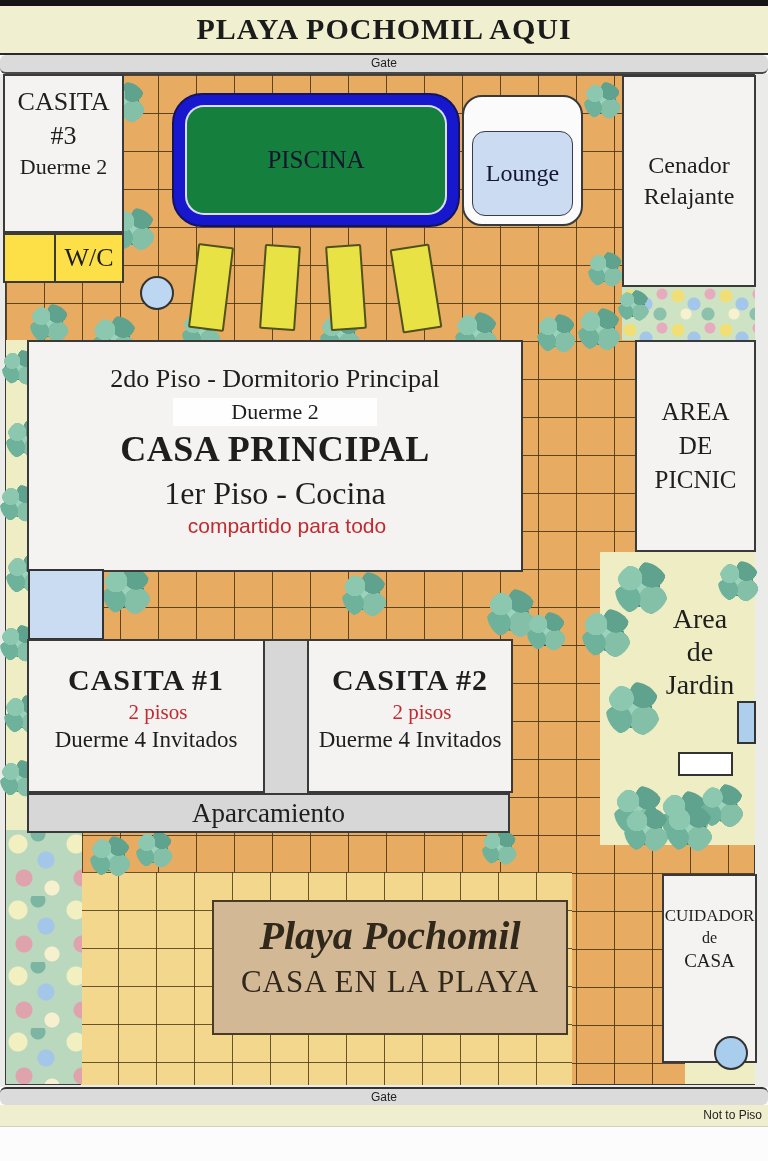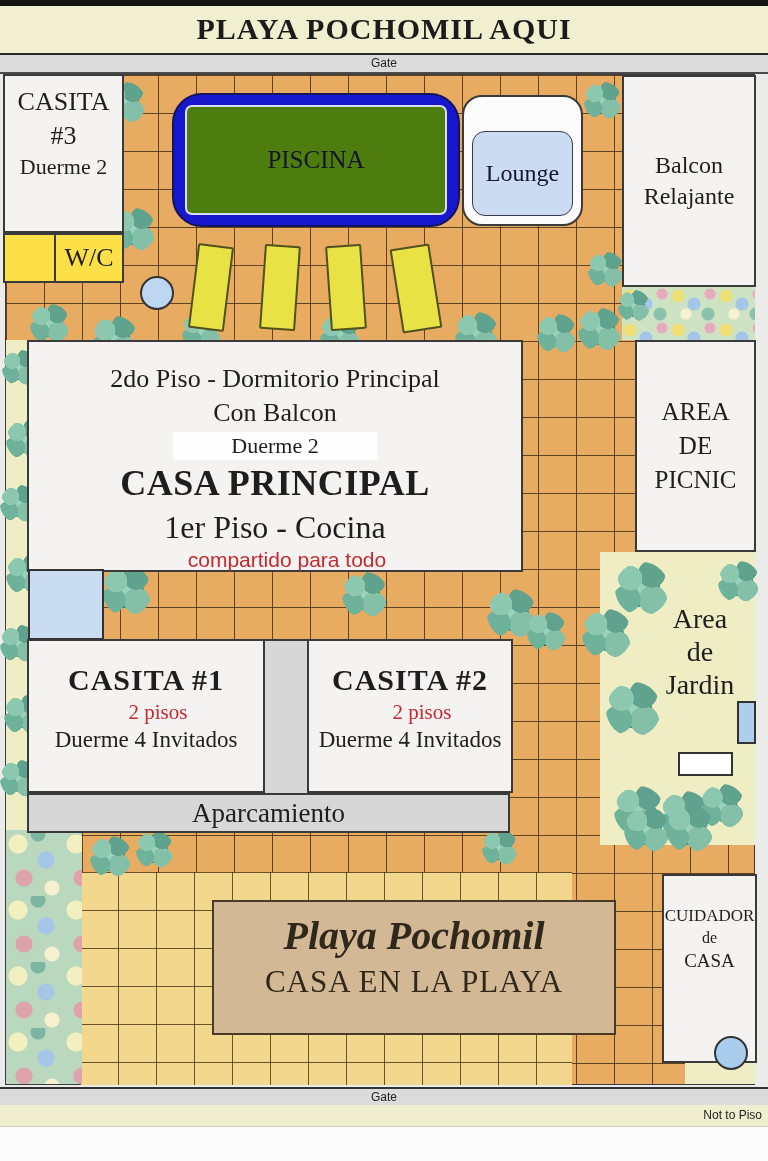--- a/index.html
+++ b/index.html
@@ -5,21 +5,21 @@
   html,body{margin:0;padding:0;background:#fff;}
   .stage{position:relative;width:768px;height:1161px;background:#fcfcfc;overflow:hidden;
          font-family:"Liberation Serif", serif;color:#1e1e1e;}
   .abs{position:absolute;}
   .ctr{text-align:center;}
 
   
   .top-bar{left:0;top:0;width:768px;height:6px;background:#141414;}
   .banner{left:0;top:6px;width:768px;height:47px;background:#F0EFCF;border-bottom:2px solid #2a2a2a;}
   .banner .title{font-size:30px;font-weight:700;letter-spacing:1px;line-height:46px;color:#1b1b1b;}
-  .gate-strip{background:#DBDBDB;font-family:"Liberation Sans",sans-serif;font-size:12px;color:#222;}
+  .gate-strip{background:#DBDBDB;font-family:"Liberation Sans",sans-serif;font-size:12px;color:#222;border-radius:6px;}
   .gate-top{left:0;top:55px;width:768px;height:17px;border-bottom:2px solid #4a4a4a;line-height:16px;}
   .gate-bottom{left:0;top:1087px;width:768px;height:16px;border-top:2px solid #333;line-height:16px;}
   .note-strip{left:0;top:1105px;width:768px;height:22px;background:#EFEFD0;border-bottom:1px solid #cfcfc0;
               font-family:"Liberation Sans",sans-serif;font-size:12px;color:#222;line-height:20px;
               text-align:right;box-sizing:border-box;padding-right:6px;}
 
   
   .plan{left:0;top:74px;width:768px;height:1013px;background:#EBEBE9;}
   .tile-field{left:5px;top:0;width:750px;height:1011px;border:1.5px solid #3a3a3a;box-sizing:border-box;}
   .tiles{background-color:#E8AB62;background-image:
@@ -54,22 +54,22 @@
   
   .bldg{background:#F4F3F1;border:2px solid #3a3a3a;box-sizing:border-box;}
   .graybox{background:#fde047;border:2px solid #3a3a3a;box-sizing:border-box;}
   .flexc{display:flex;flex-direction:column;align-items:center;justify-content:center;}
 
   .casita3{font-size:26px;line-height:34px;}
   .casita3 .small{font-size:22px;line-height:28px;}
   .wc{font-size:26px;}
 
   .pool{background:#1717CE;border:2.5px solid #14145e;border-radius:30px;box-sizing:border-box;}
-  .pool-water{position:absolute;left:13px;right:13px;top:12px;bottom:12px;background:#4d7c0f;
-              border-radius:5px;box-shadow:0 0 0 2px rgba(255,255,255,.85);
+  .pool-water{position:absolute;left:13px;right:13px;top:12px;bottom:12px;background:#15803d;
+              border-radius:17px;box-shadow:0 0 0 2px rgba(255,255,255,.85);
               display:flex;align-items:center;justify-content:center;font-size:25px;color:#15152e;}
   .lounge{background:#FBFBFB;border:2px solid #3a3a3a;border-radius:20px;box-sizing:border-box;}
   .lounge-water{position:absolute;left:8px;right:8px;top:8px;bottom:8px;background:#CBDCF2;
                 border:1.5px solid #3a3a4a;border-radius:13px;display:flex;align-items:center;
                 justify-content:center;font-size:24px;color:#15152e;margin-top:26px;}
   .chair{position:absolute;width:36px;height:85px;background:#E9E244;border:2px solid #51511e;
          border-radius:2px;box-sizing:border-box;}
   .bluecircle{background:#BDD6F1;border:2px solid #333;border-radius:50%;box-sizing:border-box;}
   .bluerect{background:#CADCF2;border:2px solid #333;box-sizing:border-box;}
   .whiterect{background:#FFFFFF;border:2px solid #333;box-sizing:border-box;}
@@ -180,34 +180,33 @@
       </div>
     </div>
 
     <div class="abs lounge" style="left:462px;top:21px;width:121px;height:131px;">
       <div class="lounge-water">
         <span>Lounge</span>
       </div>
     </div>
 
     <div class="abs bldg flexc cenador ctr" style="left:622px;top:1px;width:134px;height:212px;">
-      <div>Balcon</div>
+      <div>Cenador</div>
       <div>Relajante</div>
     </div>
 
     <div class="abs bluecircle" style="left:140px;top:202px;width:34px;height:34px;"></div>
 
     <div class="chair" style="left:193px;top:171px;transform:rotate(7deg);"></div>
     <div class="chair" style="left:262px;top:171px;transform:rotate(4deg);"></div>
     <div class="chair" style="left:328px;top:171px;transform:rotate(-4deg);"></div>
     <div class="chair" style="left:396px;top:172px;width:40px;transform:rotate(-9deg);"></div>
 
     <div class="abs bldg ctr casa-main" style="left:27px;top:266px;width:496px;height:232px;">
       <div class="l1">2do Piso - Dormitorio Principal</div>
-      <div class="l1">Con Balcon</div>
       <div><span class="hl">Duerme 2</span></div>
       <div class="nm">CASA PRINCIPAL</div>
       <div class="fl">1er Piso - Cocina</div>
       <div class="sh redtext">compartido para todo</div>
     </div>
 
     <div class="abs bldg flexc picnic ctr" style="left:635px;top:266px;width:121px;height:212px;">
       <div>AREA</div>
       <div>DE</div>
       <div>PICNIC</div>
@@ -235,21 +234,21 @@
     <div class="abs bldg ctr casita-box" style="left:307px;top:565px;width:206px;height:154px;">
       <div class="nm">CASITA #2</div>
       <div class="fl redtext">2 pisos</div>
       <div class="sl">Duerme 4 Invitados</div>
     </div>
 
     <div class="abs aparc ctr" style="left:27px;top:719px;width:483px;height:40px;">
       <span>Aparcamiento</span>
     </div>
 
-    <div class="abs sign ctr" style="left:212px;top:826px;width:404px;height:135px;">
+    <div class="abs sign ctr" style="left:212px;top:826px;width:356px;height:135px;">
       <div class="s1">Playa Pochomil</div>
       <div class="s2">CASA EN LA PLAYA</div>
     </div>
 
     <div class="abs bldg ctr cuidador" style="left:662px;top:764px;width:95px;height:189px;">
       <div>CUIDADOR</div>
       <div class="c2">de</div>
       <div class="c3">CASA</div>
     </div>
 

